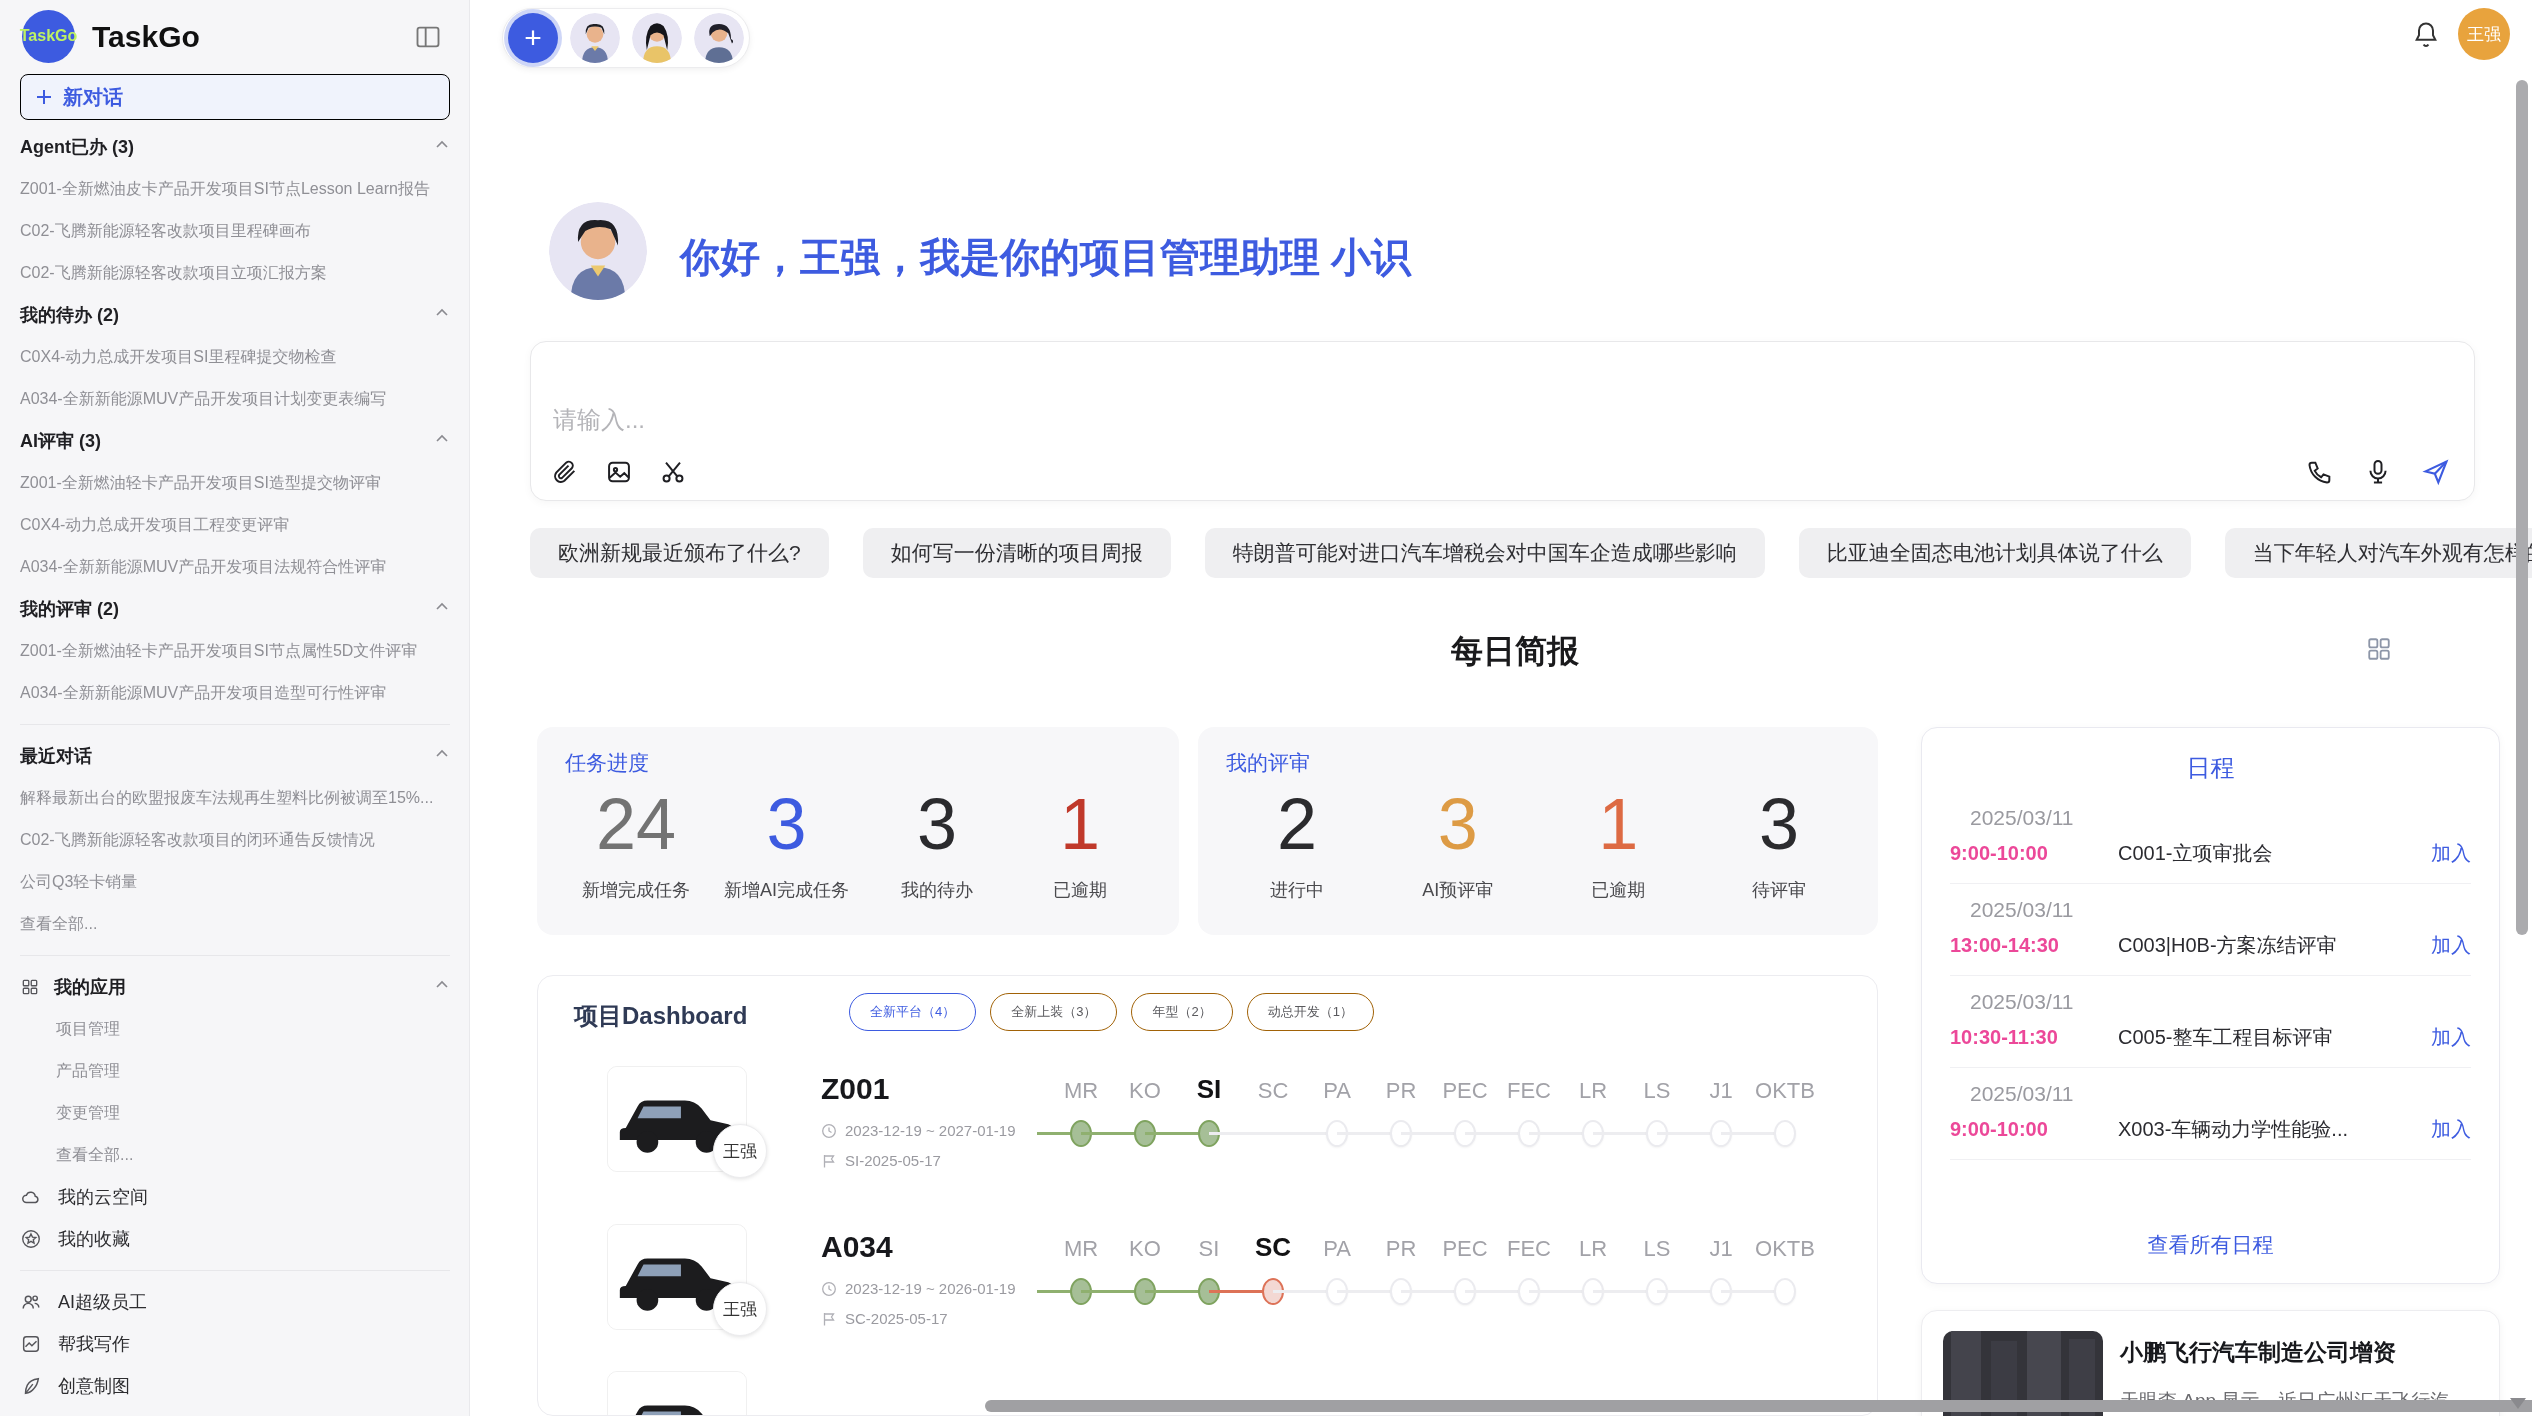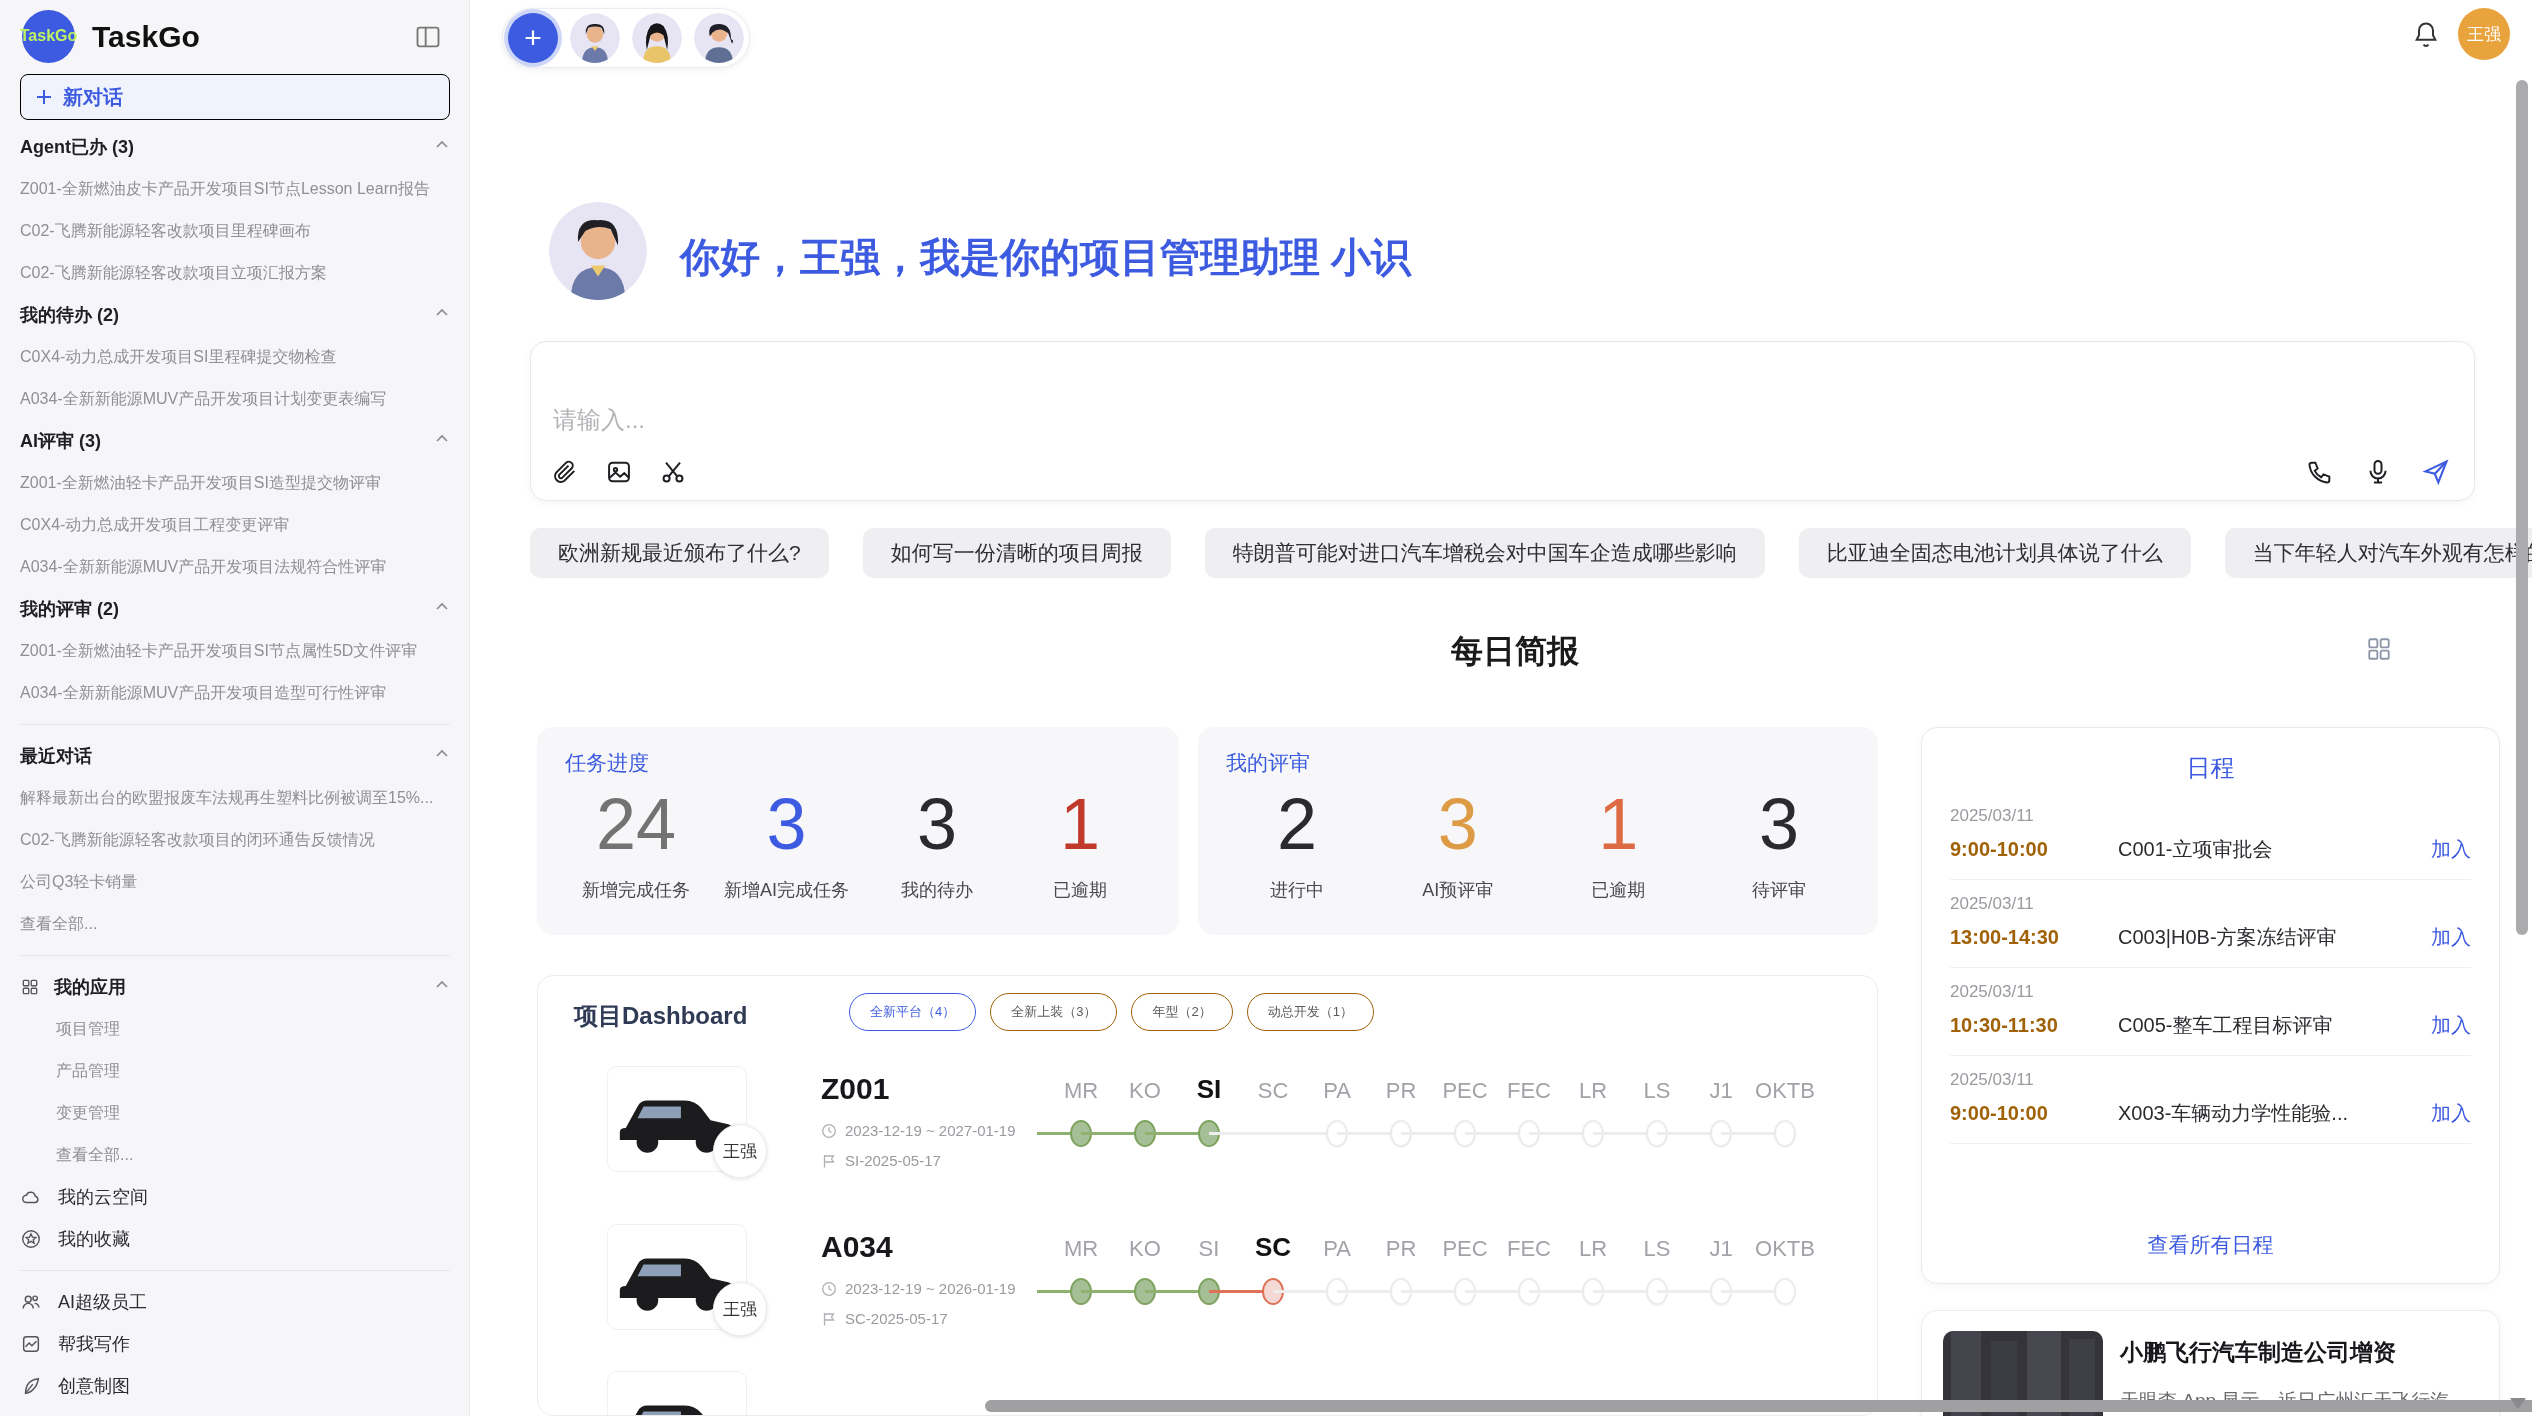--- a/index.html
+++ b/index.html
@@ -100,23 +100,23 @@
   .tl-node { position:absolute; top:54px; width:22px; height:27px; border-radius:50%; background:#fff; }
   .tl-green { background:#a6bf97; border:2px solid #7fa35f; }
   .tl-gray  { background:#fff; border:2px solid #ebebef; box-shadow:0 1px 2px rgba(0,0,0,.05); }
   .tl-red   { background:#f3d8d3; border:2px solid #dd7257; }
 
   .sched-card { position:absolute; left:1451px; top:727px; width:579px; height:557px; background:#fff;
     border:1px solid #e9e9f0; border-radius:16px; box-shadow:0 2px 8px rgba(0,0,0,.04); }
   .sched-title { position:absolute; left:0; right:0; top:24px; text-align:center; font-size:24px; color:#3d5be0; }
   .sched-list { position:absolute; left:28px; right:28px; top:64px; }
   .sched-ev { padding:14px 0 16px 0; border-bottom:1px solid #f0f0f3; position:relative; }
-  .sched-date { font-size:17px; color:#9a9aa0; }
+  .sched-date { font-size:21px; color:#9a9aa0;margin-left:20px; }
   .sched-line { margin-top:10px; display:flex; align-items:center; }
-  .sched-time { width:168px; font-size:20px; font-weight:700; color:#a16207; }
+  .sched-time { width:168px; font-size:20px; font-weight:700; color:#ec4899; }
   .sched-name { flex:1; font-size:20px; color:#2b2b30; white-space:nowrap; overflow:hidden; }
   .sched-join { font-size:20px; color:#3d5be0; cursor:pointer; }
   .sched-footer { position:absolute; left:0; right:0; bottom:24px; text-align:center;
     font-size:21px; color:#3d5be0; cursor:pointer; }
 
   .news-card { position:absolute; left:1451px; top:1310px; width:579px; height:190px; background:#fff;
     border:1px solid #ededf0; border-radius:16px; box-shadow:0 2px 8px rgba(0,0,0,.05); }
   .news-img { position:absolute; left:21px; top:20px; width:160px; height:150px; border-radius:10px; overflow:hidden; }
   .news-title { position:absolute; left:198px; top:26px; font-size:23px; font-weight:700; color:#17181c; }
   .news-body { position:absolute; left:198px; top:76px; width:360px; font-size:19px; color:#6a6a6e;

